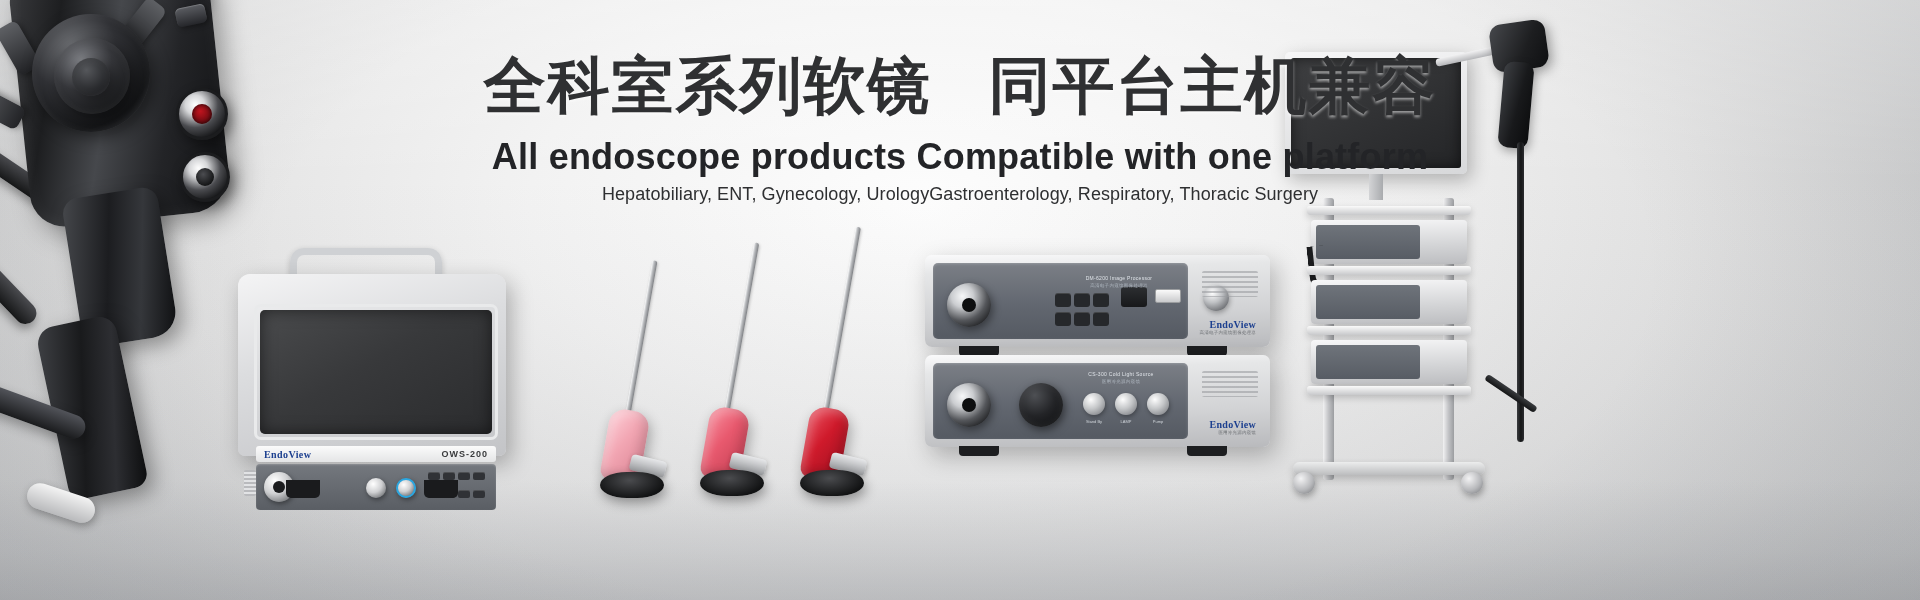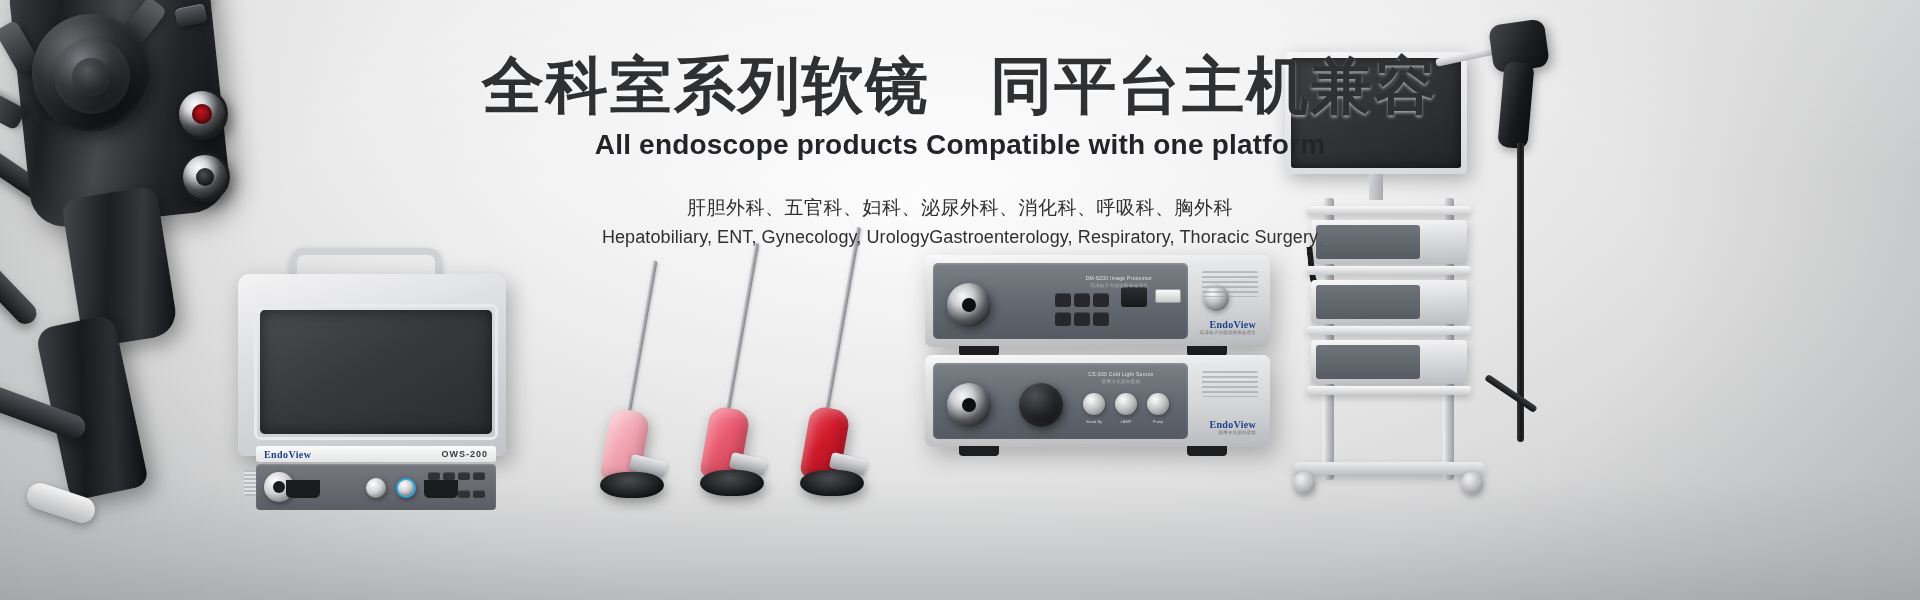--- a/index.html
+++ b/index.html
@@ -38,25 +38,26 @@
     z-index:40;
   }
   .headline{
     font-size:62px;
     font-weight:700;
     letter-spacing:2px;
     color:#2f3032;
     line-height:1.1;
     text-shadow: 0 2px 3px rgba(255,255,255,0.55);
     white-space:nowrap;
+    font-family:Liberation Serif, serif;
   }
   .headline .gap{ display:inline-block; width:22px; }
   .subline{
-    margin-top:9px;
-    font-size:28px;
+    margin-top:16px;
+    font-size:36px;
     font-weight:700;
     color:#232427;
     letter-spacing:0.2px;
     white-space:nowrap;
   }
   .deptzh{
     margin-top:34px;
     font-size:19px;
     color:#2e2f31;
     letter-spacing:0.5px;
@@ -603,17 +604,16 @@
   <div class="floor"></div>
   <div class="vign"></div>
 
   <div class="textblock">
     <div class="headline">
       <span>全科室系列软镜</span>
       <span class="gap"></span>
       <span>同平台主机兼容</span>
     </div>
     <div class="subline">All endoscope products Compatible with one platform</div>
-    <div class="deptzh">肝胆外科、五官科、妇科、泌尿外科、消化科、呼吸科、胸外科</div>
     <div class="depten">Hepatobiliary, ENT, Gynecology, UrologyGastroenterology, Respiratory, Thoracic Surgery</div>
   </div>
 
 </div>
 
 </body></html>

